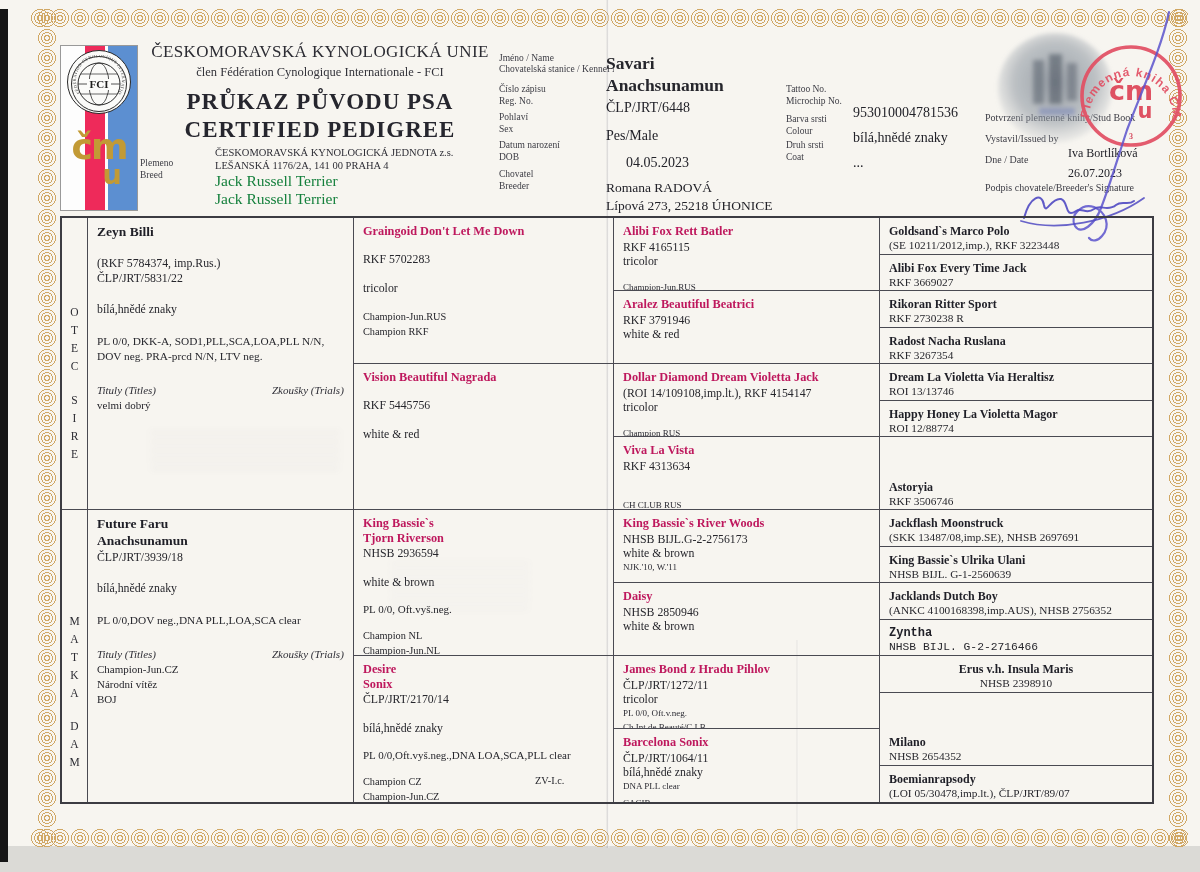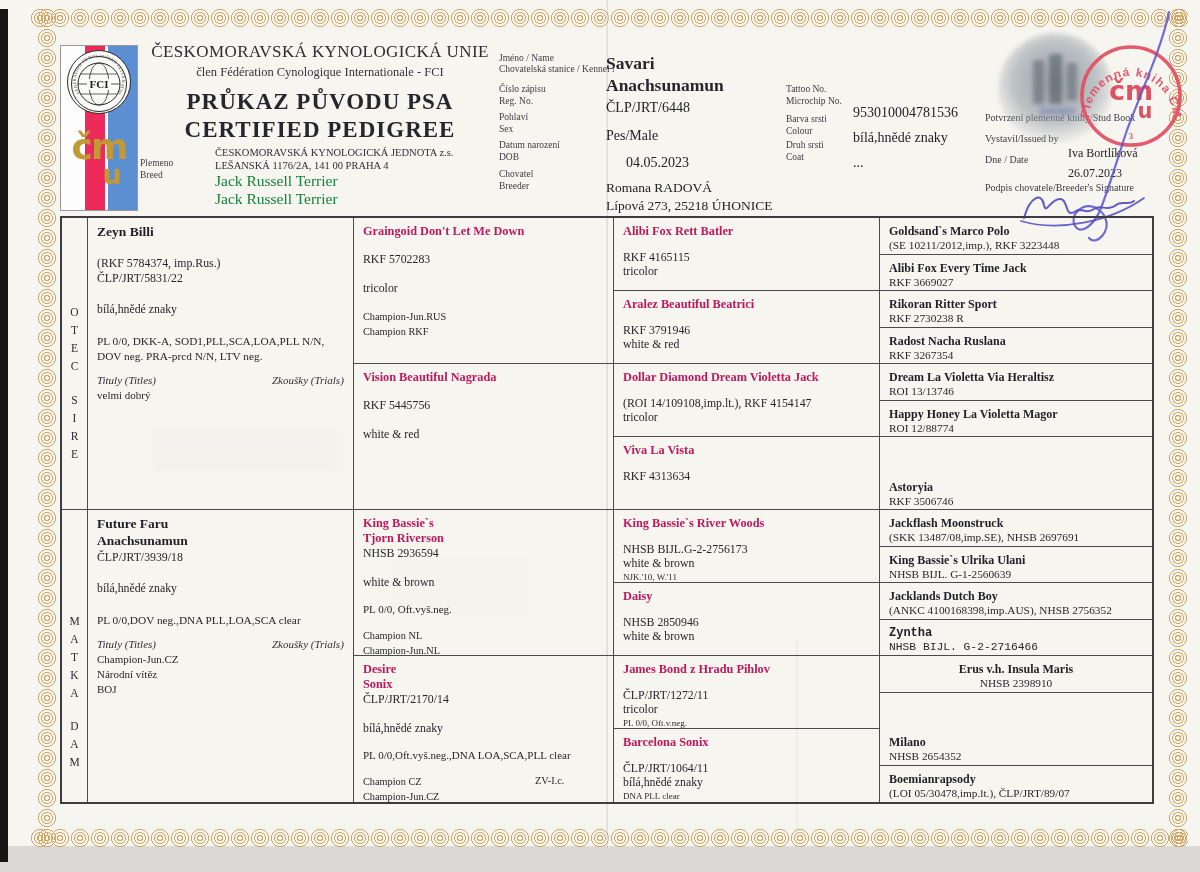--- a/index.html
+++ b/index.html
@@ -58,26 +58,26 @@
   .rg{font-size:11.8px;line-height:1.25;}
   .cl{font-size:11.8px;}
   .hl{font-size:11.3px;line-height:1.3;}
   .sm{font-size:9px;line-height:1.45;color:#2b2b33;}
   .g2-reg{margin-top:13px;}
   .g2-col{margin-top:15px;}
   .g2-health{margin-top:13px;font-size:11px;}
   .g2-bottom{margin-top:14px;display:flex;}
   .g2-titles{font-size:10.3px;line-height:1.45;flex:0 0 172px;}
   .g2-trials{font-size:10.3px;}
-  .g3-reg{margin-top:11px;}
+  .g3-reg{margin-top:1px;}
   .g3-titles{margin-top:12px;}
   .g1-reg{margin-top:15px;}
   .g1-col{margin-top:17px;}
   .g1-health{margin-top:17px;}
-  .g1-bottom{margin-top:10px;display:flex;}
+  .g1-bottom{margin-top:20px;display:flex;}
   .g1-left{flex:0 0 175px;}
   .it{font-style:italic;font-size:11px;color:#2e2e36;}
   .g1-titles{font-size:11px;line-height:1.35;margin-top:2px;}
   .g4-name{font-weight:bold;font-size:12px;line-height:1.2;color:#1f1f27;}
   .g4-reg{font-size:11.3px;margin-top:1px;}
   
   .crease{background:linear-gradient(90deg,transparent,rgba(110,110,125,.22),rgba(255,255,255,.35),transparent);}
   .bleed{filter:blur(3px);background:repeating-linear-gradient(0deg,rgba(120,120,135,.14) 0 3px,transparent 3px 9px);border-radius:4px;}
   .stamp-wrap{left:955px;top:8px;width:250px;height:268px;}
   .sig-b{left:1018px;top:188px;width:130px;height:42px;}

